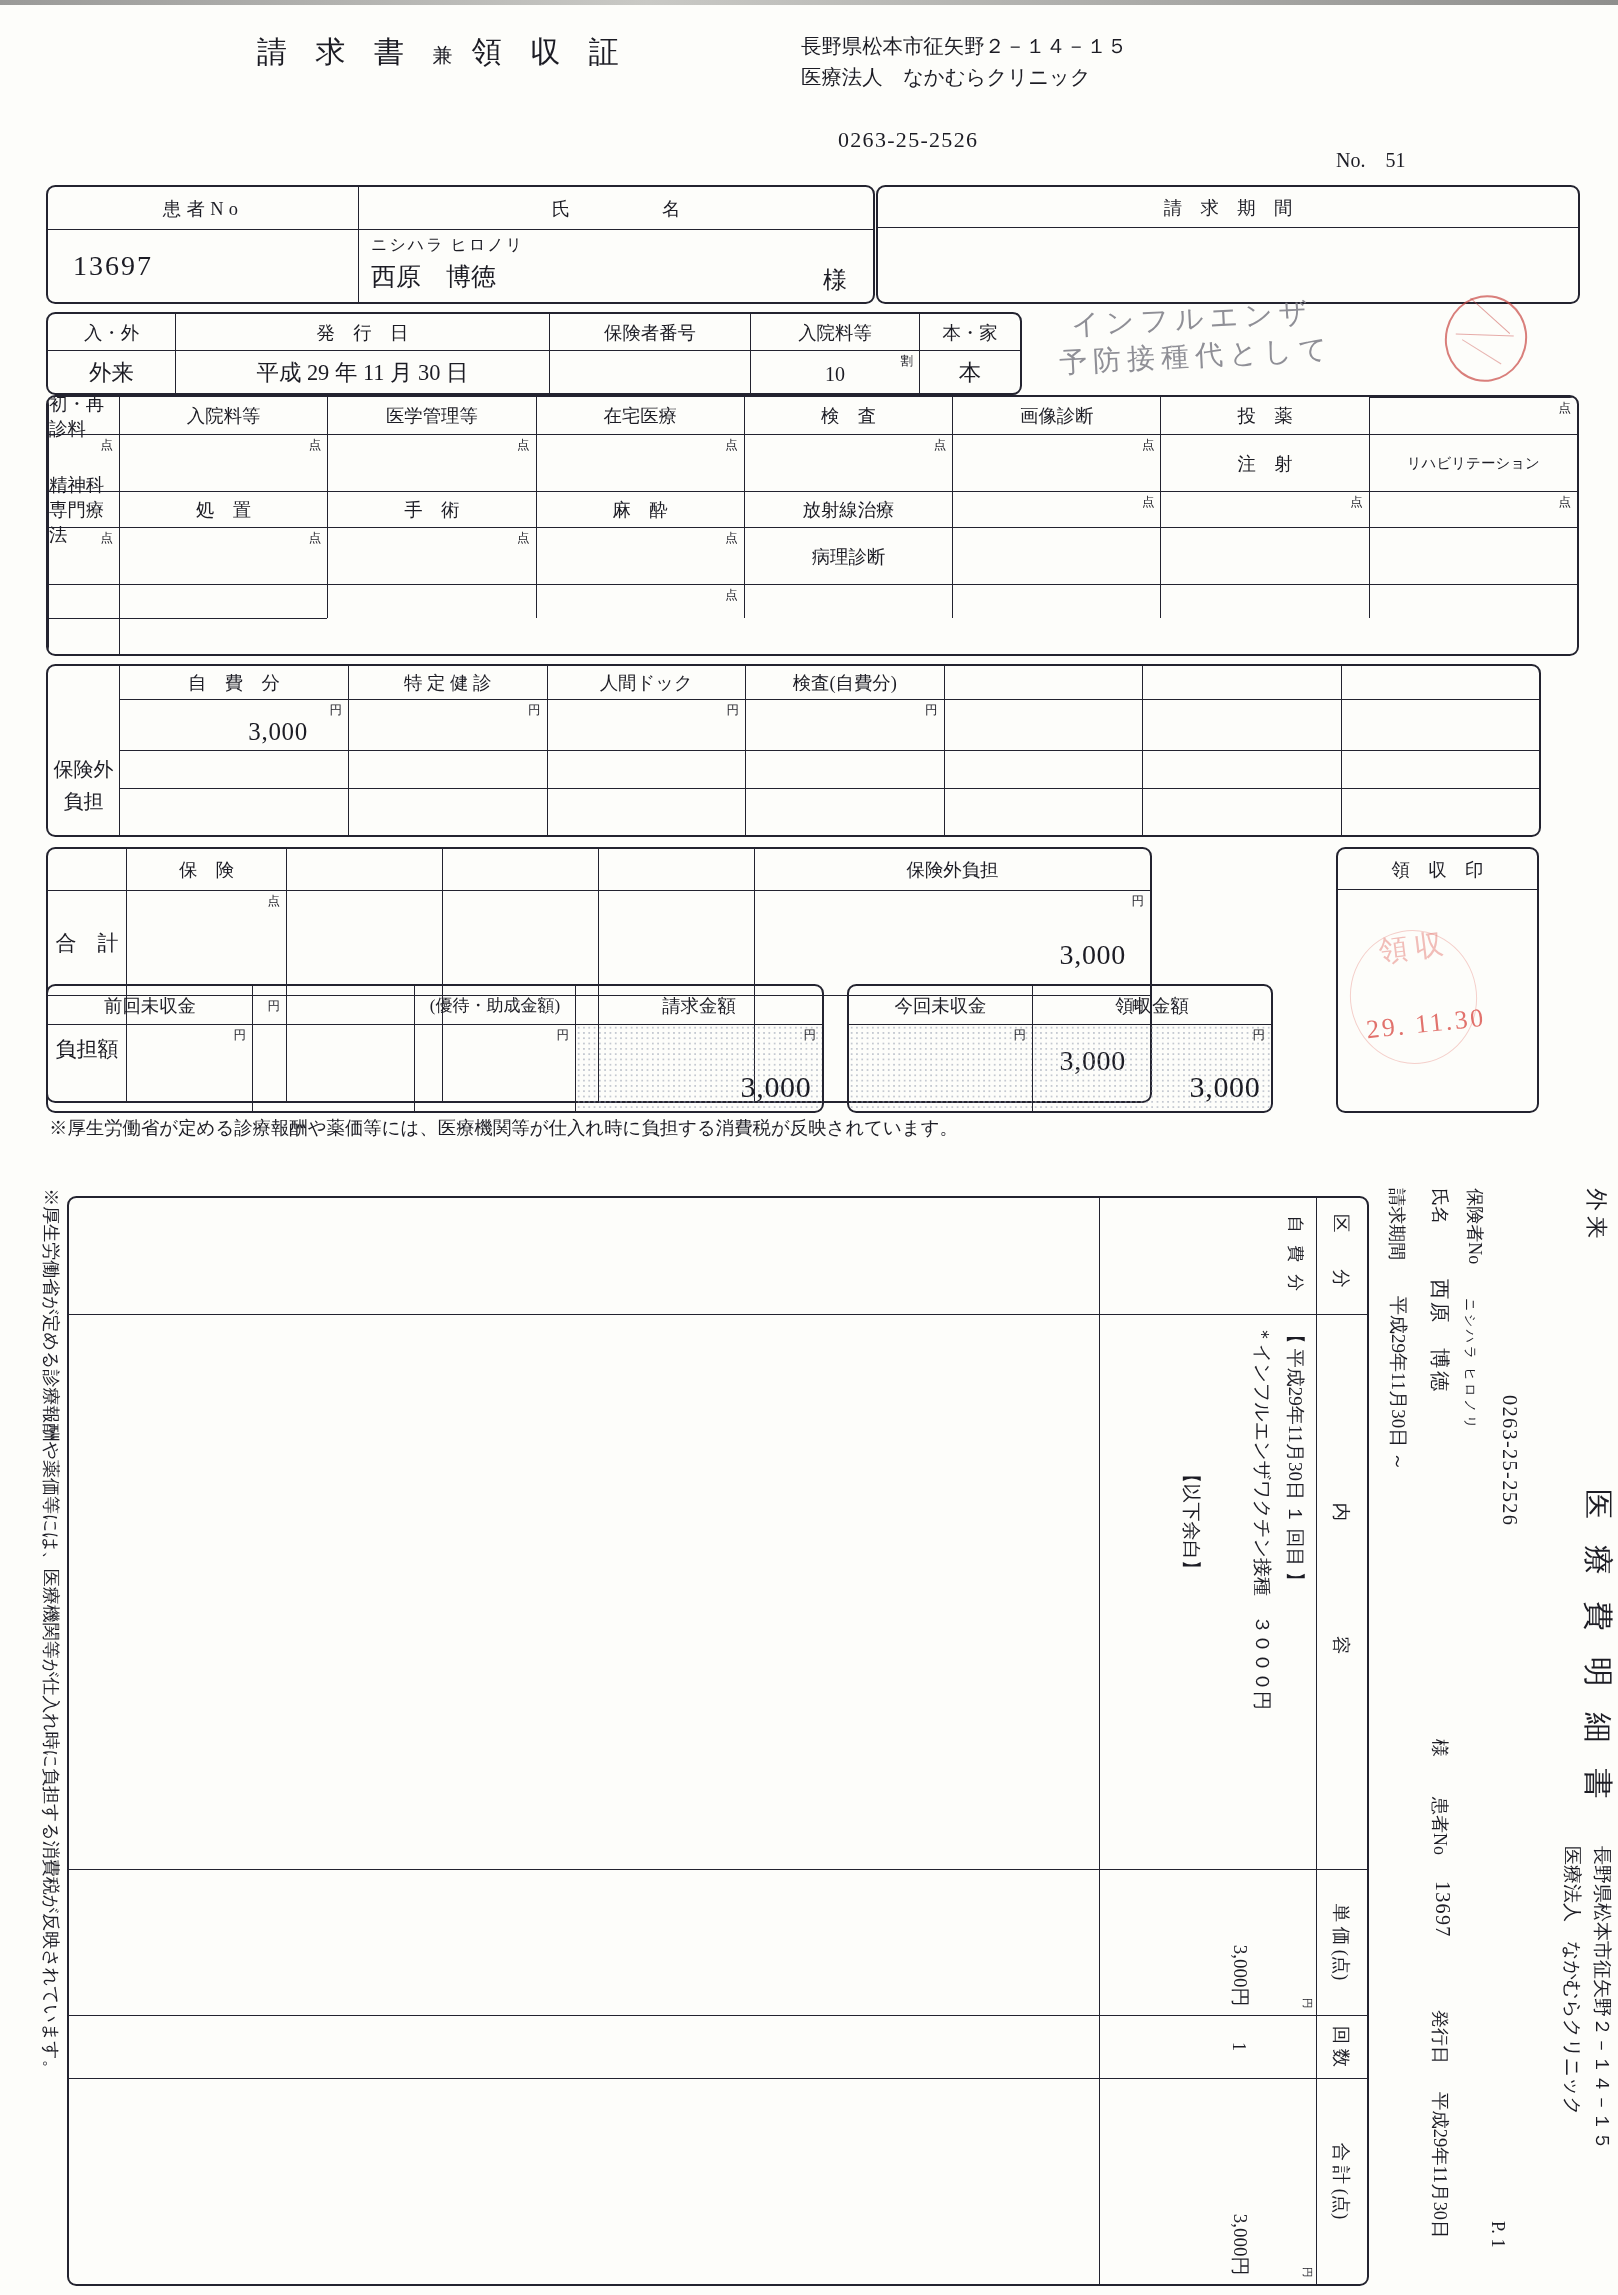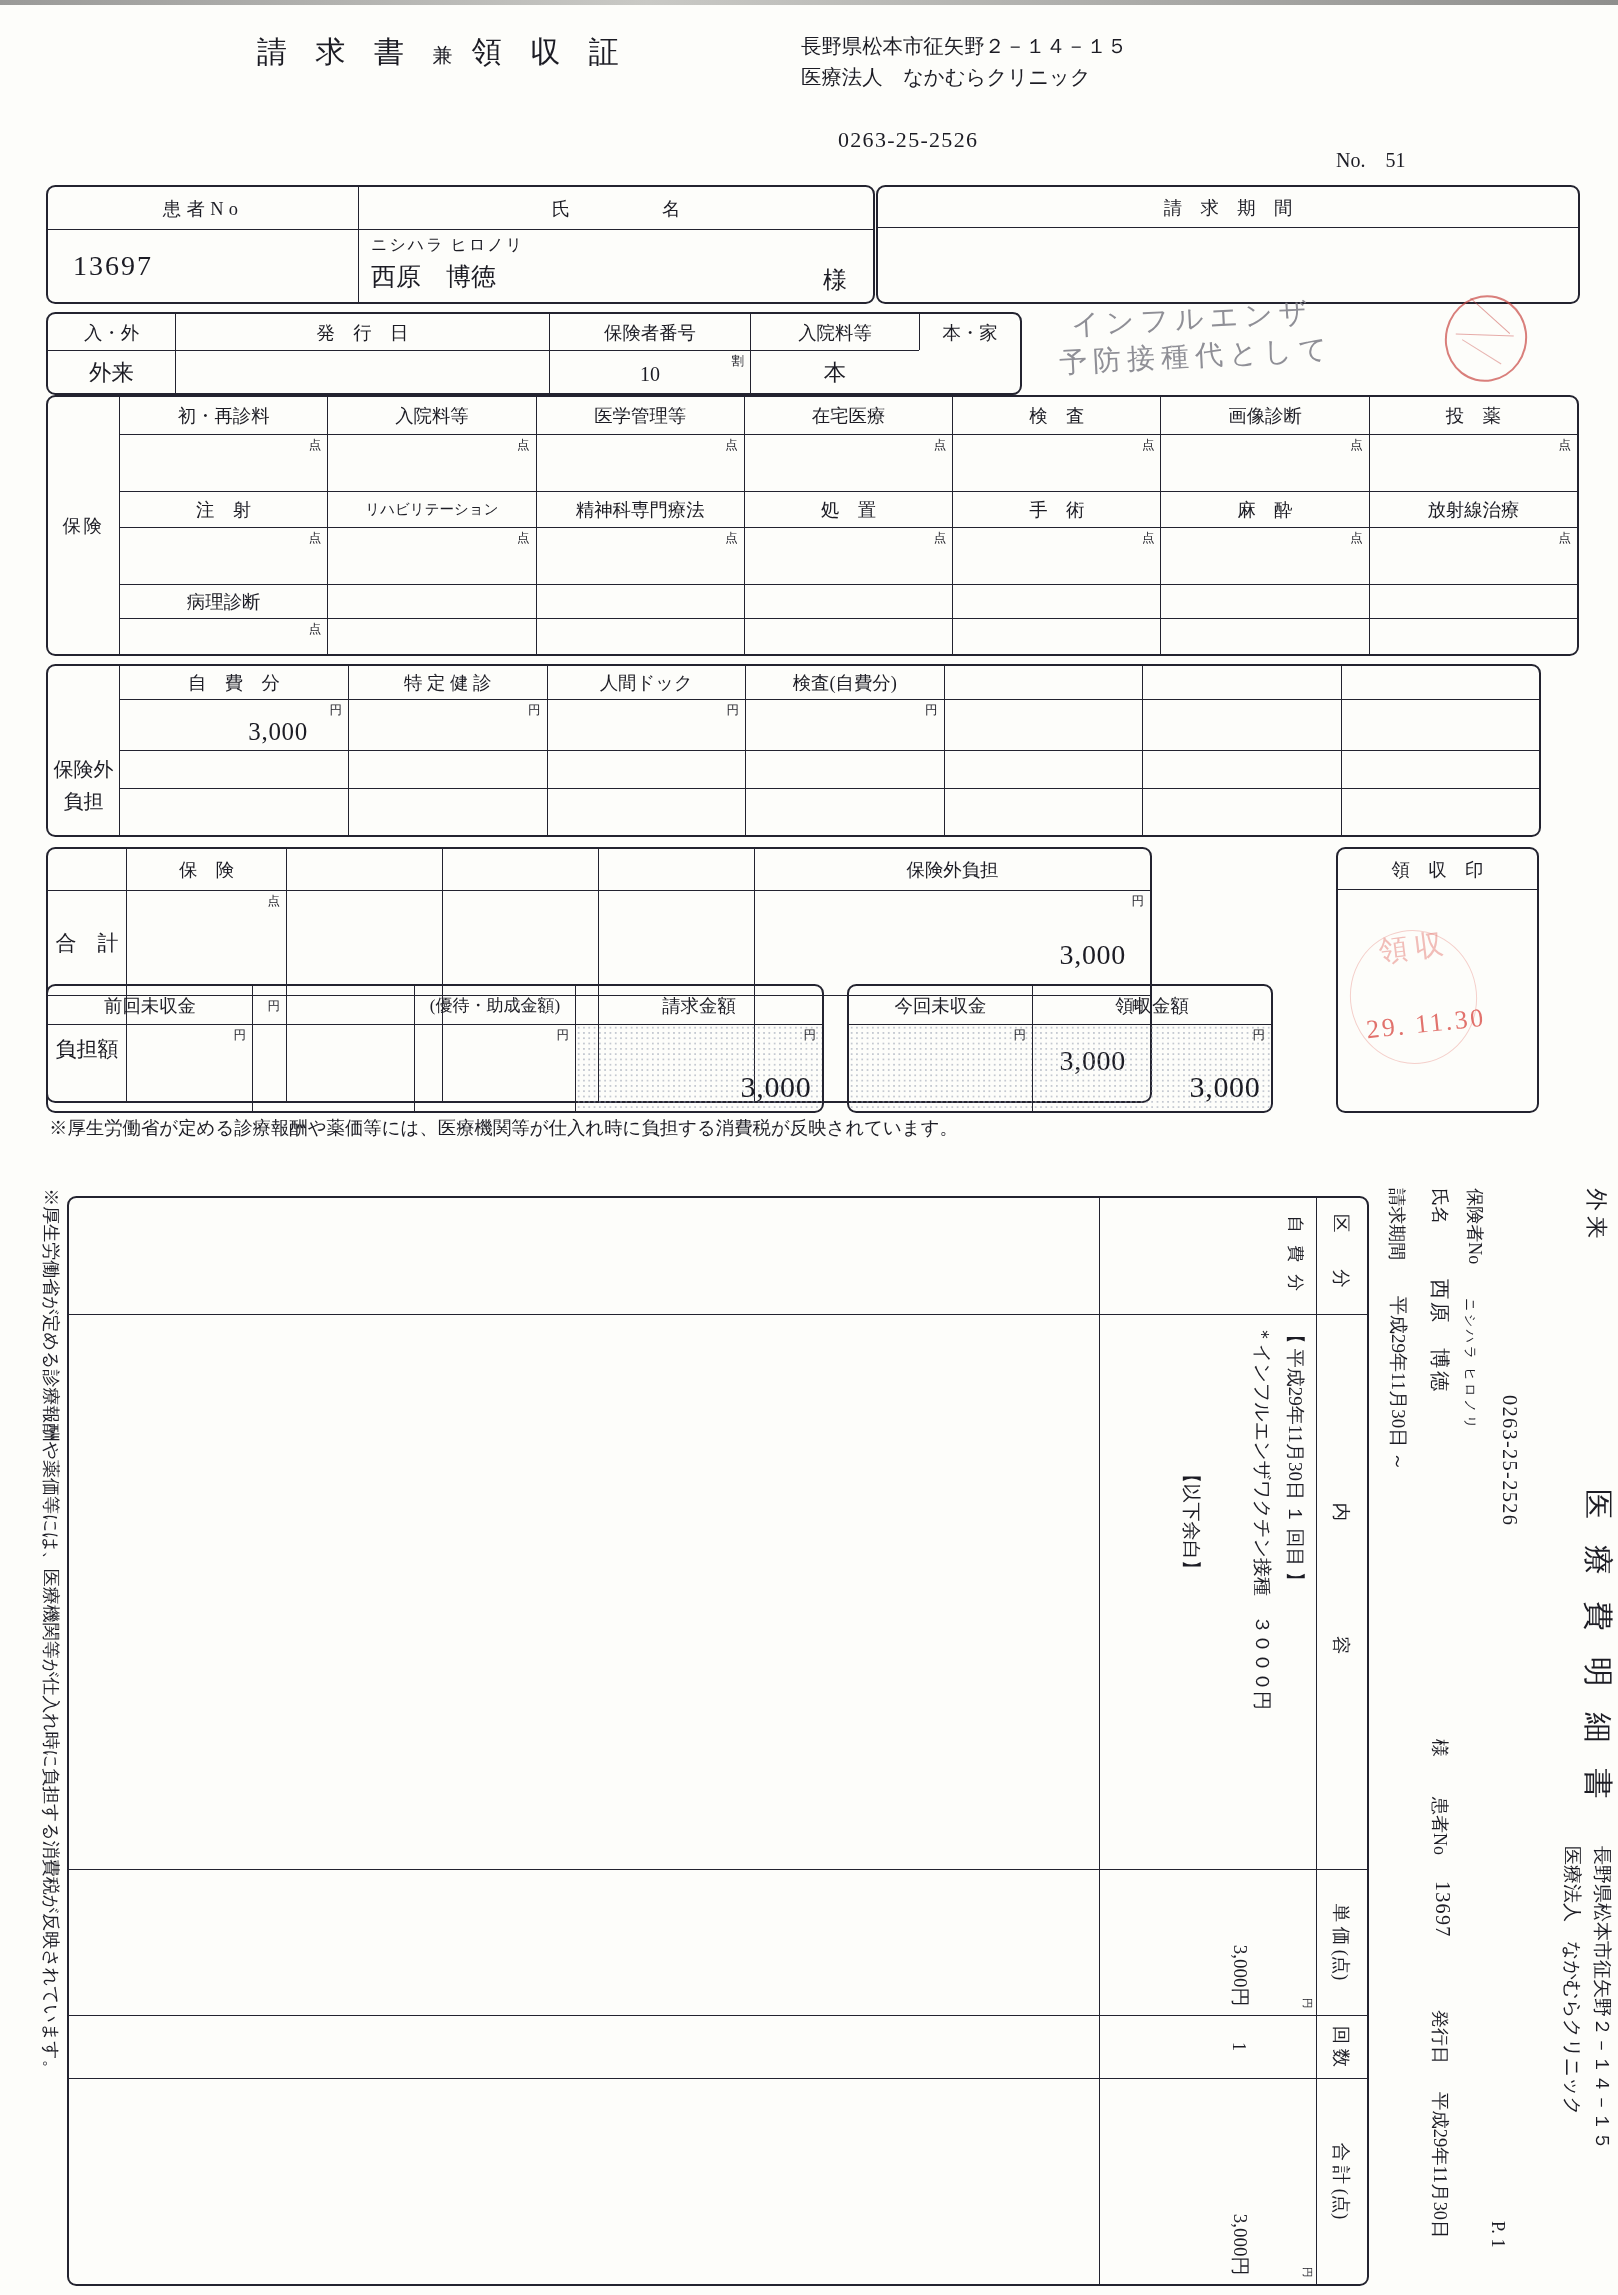--- a/index.html
+++ b/index.html
@@ -67,39 +67,39 @@
     <div class="c0"></div>
   </div>
 
   <div class="tbl" style="left:46px;top:312px;width:972px;height:79px;grid-template-columns:127px 374px 201px 169px 1fr;grid-template-rows:36px 1fr;">
     <div class="c0 r0 hdr">入・外</div>
     <div class="r0 hdr">発　行　日</div>
     <div class="r0 hdr">保険者番号</div>
     <div class="r0 hdr">入院料等</div>
     <div class="r0 hdr">本・家</div>
     <div class="c0 hdr" style="font-size:22.4px;">外来</div>
+    <div class="hdr" style="font-size:22.4px;">平成 29 年 11 月 30 日</div>
     <div></div>
     <div>
       <span class="unit">割</span>
       <span class="abs" style="left:0;right:0;top:12px;text-align:center;font-size:20px;">10</span>
     </div>
     <div class="hdr" style="font-size:22.4px;">本</div>
   </div>
 
   <div class="abs note-stamp" style="left:1071px;top:300px;font-size:28px;">インフルエンザ</div>
   <div class="abs note-stamp" style="left:1059px;top:337px;font-size:28px;">予防接種代として</div>
 
   <div class="abs" style="left:1445px;top:295px;width:78px;height:83px;border:2px solid rgba(201,72,68,.7);border-radius:50%;transform:rotate(14deg);">
     <div class="abs" style="left:10.5px;top:18.4px;width:53px;height:1.3px;background:rgba(201,72,68,.5);transform:rotate(28deg);"></div>
     <div class="abs" style="left:8px;top:38px;width:58px;height:1.3px;background:rgba(201,72,68,.45);transform:rotate(-12deg);"></div>
     <div class="abs" style="left:14.5px;top:55px;width:46px;height:1.3px;background:rgba(201,72,68,.4);transform:rotate(18deg);"></div>
   </div>
 
   <div class="tbl" style="left:46px;top:395px;width:1529px;height:257px;grid-template-columns:71px repeat(7,1fr);grid-template-rows:37px 57px 36px 57px 34px 1fr;">
-    <div class="c0 r0 hdr ls4" style="grid-row:1/7;">保険</div>
 
     <div class="r0 hdr">初・再診料</div>
     <div class="r0 hdr">入院料等</div>
     <div class="r0 hdr">医学管理等</div>
     <div class="r0 hdr">在宅医療</div>
     <div class="r0 hdr">検　査</div>
     <div class="r0 hdr">画像診断</div>
     <div class="r0 hdr">投　薬</div>
 
     <div>

